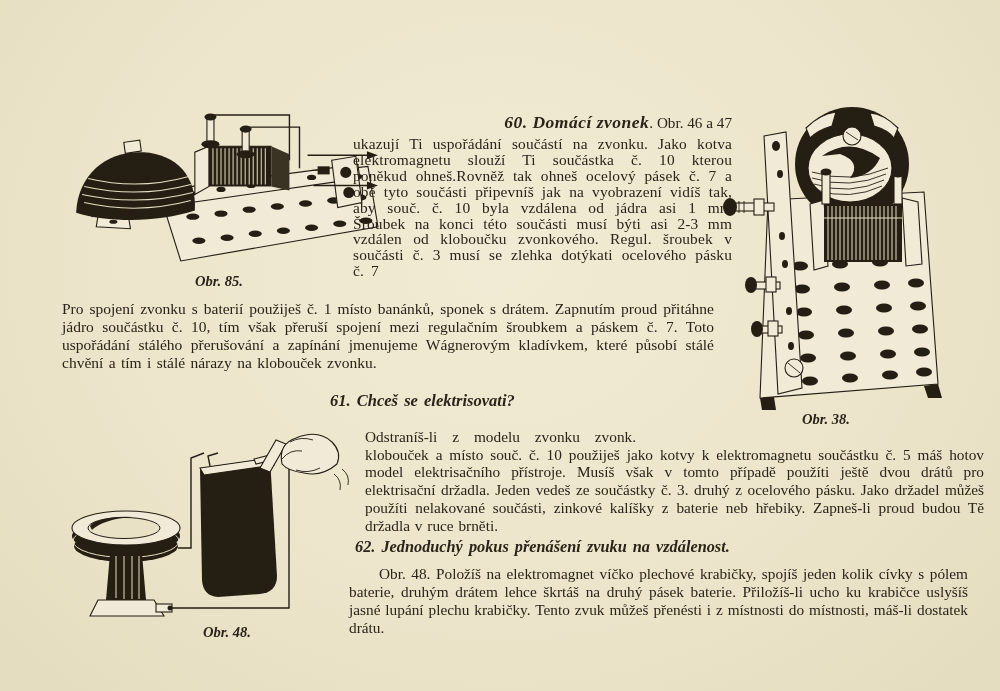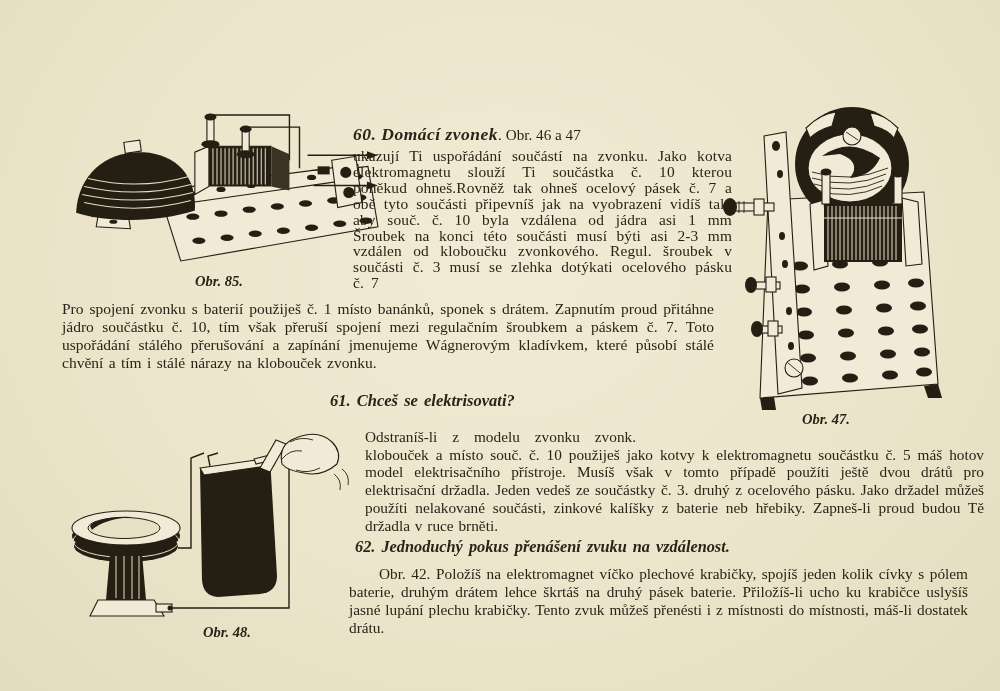--- a/index.html
+++ b/index.html
@@ -10,21 +10,21 @@
     font-family:"Liberation Serif","DejaVu Serif",serif;
     color:#2a2318;
   }
   p{margin:0;}
   .intro{
     position:absolute;left:75px;top:51px;width:862px;
     font-size:15.5px;line-height:18.3px;text-align:justify;word-spacing:1.5px;
   }
   
   .col60{position:absolute;left:353px;top:112px;width:379px;}
-  .h60{text-align:left;white-space:nowrap;margin-top:12px;}
+  .h60{text-align:right;white-space:nowrap;}
   .h60 .hnum{font-style:italic;font-weight:bold;font-size:17.5px;letter-spacing:.5px;}
   .h60 .hrest{font-size:15.2px;}
   .b60{margin-top:3px;font-size:15.4px;line-height:15.9px;letter-spacing:.15px;
        word-spacing:3px;text-align:justify;}
   .cont60{
     position:absolute;left:62px;top:300px;width:652px;
     font-size:15.5px;line-height:18px;text-align:justify;word-spacing:1.5px;
   }
   
   .h61{position:absolute;left:330px;top:391px;width:400px;
@@ -230,21 +230,21 @@
         <rect class="dk" x="102" y="98" width="78" height="58"></rect>
         <path class="hl" d="M106,100 v54 M110,100 v54 M114,100 v54 M118,100 v54 M122,100 v54 M126,100 v54 M130,100 v54 M134,100 v54 M138,100 v54 M142,100 v54 M146,100 v54 M150,100 v54 M154,100 v54 M158,100 v54 M162,100 v54 M166,100 v54 M170,100 v54 M174,100 v54"></path>
         <line class="hl" x1="102" y1="112" x2="180" y2="112"></line>
         <polygon class="plate" points="180,92 196,96 200,158 184,160"></polygon>
         <rect class="plate" x="100" y="68" width="8" height="30"></rect>
         <ellipse class="dk" cx="104" cy="66" rx="5.5" ry="3.5"></ellipse>
         <rect class="plate" x="172" y="70" width="8" height="28"></rect>
         <ellipse class="dk" cx="176" cy="68" rx="5.5" ry="3.5"></ellipse>
       </g>
     </svg>
-    <figcaption>Obr. 47.</figcaption>
+    <figcaption>Obr. 38.</figcaption>
   </figure>
 
   <p class="cont60">Pro spojení zvonku s baterií použiješ č. 1 místo banánků, sponek s drátem. Zapnutím proud přitáhne jádro součástku č. 10, tím však přeruší spojení mezi regulačním šroubkem a páskem č. 7. Toto uspořádání stálého přerušování a zapínání jmenujeme Wágnerovým kladívkem, které působí stálé chvění a tím i stálé nárazy na klobouček zvonku.</p>
 
   <div class="h61">61. Chceš se elektrisovati?</div>
 
   <figure class="fig48">
     <svg viewBox="0 0 292 196" width="292" height="196">
 
       <g>
@@ -284,15 +284,15 @@
     </svg>
     <figcaption>Obr. 48.</figcaption>
   </figure>
 
   <div class="b61">
     <span class="squeeze"></span><span>Odstraníš-li z modelu zvonku zvonk. klobouček a místo souč. č. 10 použiješ jako kotvy k elektromagnetu součástku č. 5 máš hotov model elektrisačního přístroje. Musíš však v tomto případě použíti ještě dvou drátů pro elektrisační držadla. Jeden vedeš ze součástky č. 3. druhý z ocelového pásku. Jako držadel můžeš použíti nelakované součásti, zinkové kalíšky z baterie neb hřebiky. Zapneš-li proud budou Tě držadla v ruce brněti.</span>
   </div>
 
   <div class="h62">62. Jednoduchý pokus přenášení zvuku na vzdálenost.</div>
 
-  <p class="b62">Obr. 42. Položíš na elektromagnet víčko plechové krabičky, spojíš jeden kolik cívky s pólem baterie, druhým drátem lehce škrtáš na druhý pásek baterie. Přiložíš-li ucho ku krabičce uslyšíš jasné lupání plechu krabičky. Tento zvuk můžeš přenésti i z místnosti do místnosti, máš-li dostatek drátu.</p>
+  <p class="b62">Obr. 48. Položíš na elektromagnet víčko plechové krabičky, spojíš jeden kolik cívky s pólem baterie, druhým drátem lehce škrtáš na druhý pásek baterie. Přiložíš-li ucho ku krabičce uslyšíš jasné lupání plechu krabičky. Tento zvuk můžeš přenésti i z místnosti do místnosti, máš-li dostatek drátu.</p>
 
 </div>
 
 </body></html>

